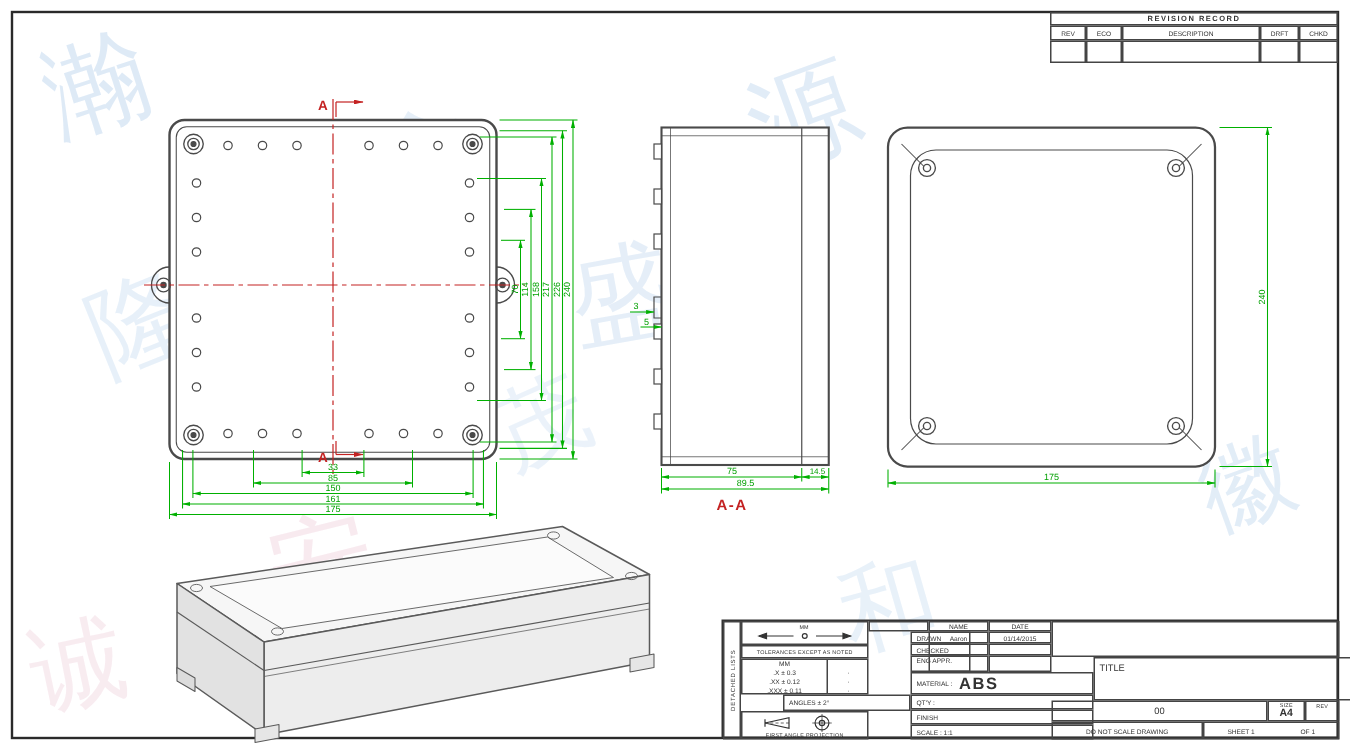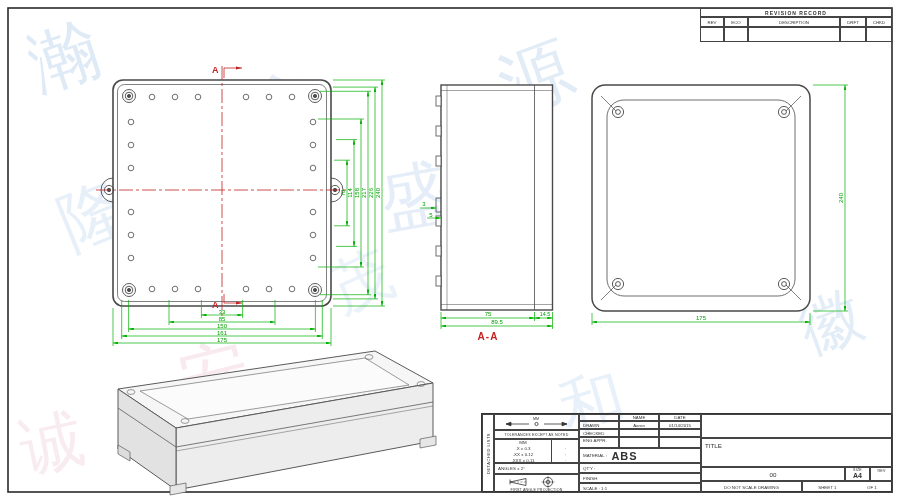--- a/index.html
+++ b/index.html
@@ -4,21 +4,21 @@
 <style>
   html,body{margin:0;padding:0;}
   body{width:900px;height:500px;position:relative;background:#fff;overflow:hidden;
        font-family:"Liberation Sans",sans-serif;color:#333;}
   #sheet{position:absolute;left:0;top:0;width:900px;height:500px;}
   .wm{position:absolute;z-index:0;font-family:"DejaVu Sans",sans-serif;pointer-events:none;}
   svg.art{position:absolute;left:0;top:0;z-index:1;}
   .blk{position:absolute;z-index:2;box-sizing:border-box;}
   .cell{position:absolute;box-sizing:border-box;border:0.5px solid #444;overflow:hidden;
         display:flex;align-items:center;justify-content:center;background:transparent;}
-  .cell.left{justify-content:flex-start;}
+  .cell.left{justify-content:flex-start;margin-left:28px;}
   .t3{font-size:3.6px;letter-spacing:0.2px;}
   .t4{font-size:4.4px;}
   .t5{font-size:5px;}
   .t6{font-size:6.2px;}
   .vtxt{writing-mode:vertical-rl;transform:rotate(180deg);font-size:4px;letter-spacing:0.5px;}
   .abs-big{font-size:11px;font-weight:bold;letter-spacing:1px;}
   .pad{padding-left:3px;}
 </style>
 </head>
 <body>

